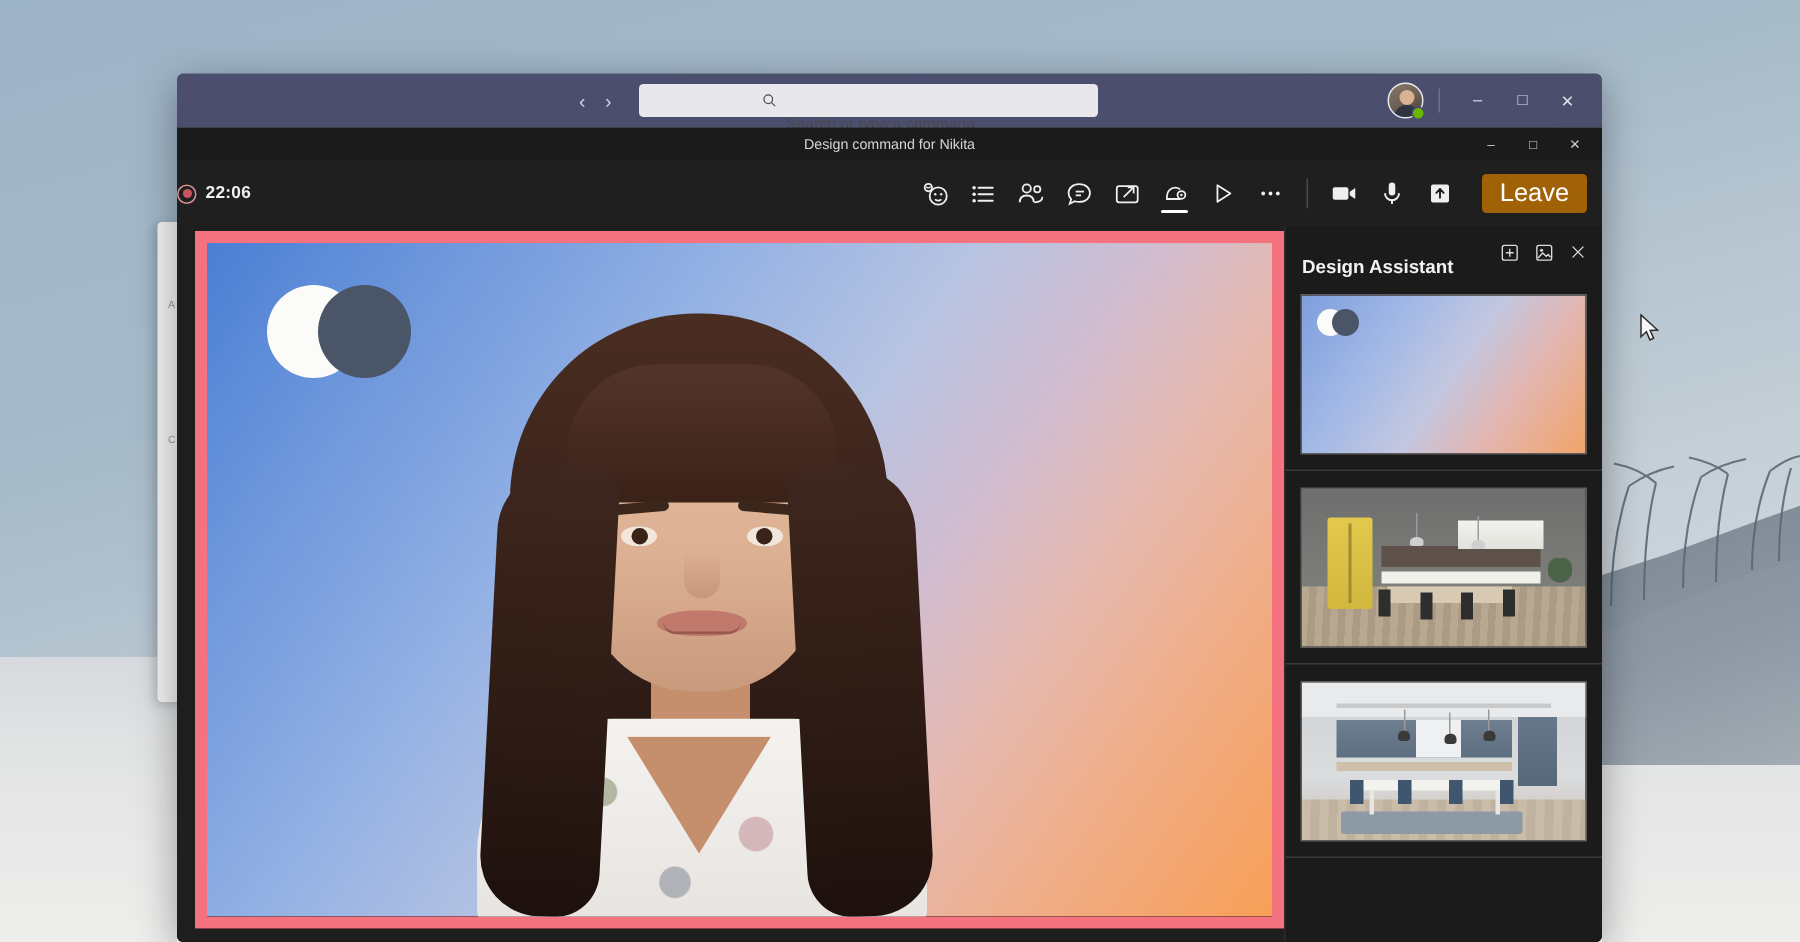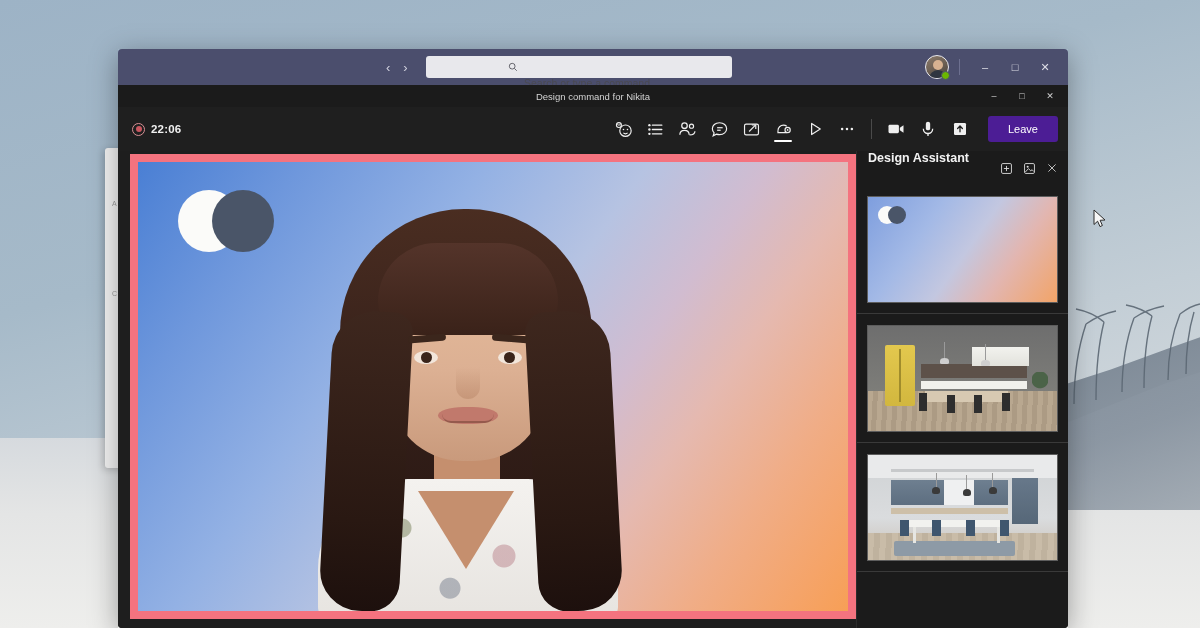--- a/index.html
+++ b/index.html
@@ -149,21 +149,21 @@
   }
 
   
   .meeting-bar {
     position: relative; height: 44px;
     background: #1f1f1f;
     display: flex; align-items: center;
   }
   .rec-chip {
     display: flex; align-items: center; gap: 6px;
-    margin-left: 14px;
+    margin-left: 0;
   }
   .rec-dot {
     width: 13px; height: 13px; border-radius: 50%;
     border: 1.6px solid #d98f94;
     display: flex; align-items: center; justify-content: center;
   }
   .rec-dot i {
     width: 6px; height: 6px; border-radius: 50%; background: #c9565f; display:block;
   }
   .rec-time { font-size: 11.5px; color: #f0f0f0; font-weight: bold; letter-spacing: .2px; }
@@ -179,24 +179,24 @@
     color: #efefef;
   }
   .bar-btn.active::after {
     content: ""; position: absolute; bottom: 9px; left: 7px;
     width: 18px; height: 2px; background: #ffffff; border-radius: 1px;
   }
   .bar-sep { width: 1px; height: 20px; background: #4a4a4a; margin: 0 8px; }
   .leave-btn {
     margin-left: 12px;
     width: 70px; height: 26px;
-    background: #4c1d95;
+    background: #a16207;
     border-radius: 3px;
     display: flex; align-items: center; justify-content: center;
-    color: #fff; font-size: 11px;
+    color: #fff; font-size: 17px;
     border: none; cursor: pointer;
     font-family: "Liberation Sans", sans-serif;
   }
 
   
   .meeting-body {
     position: relative;
     height: 477px;
     display: flex;
   }
@@ -311,21 +311,21 @@
 
   
   .side-panel {
     position: relative;
     width: 212px; height: 477px;
     background: #1b1b1b;
     border-left: 1px solid #2b2b2b;
   }
   .sp-header {
     position: relative; height: 34px;
-    display: flex; align-items: flex-start;
+    display: flex; align-items: flex-end;
     padding: 0 8px 0 11px;
   }
   .sp-title { font-size: 12.5px; color: #f2f2f2; font-weight: bold; }
   .sp-head-actions {
     position: absolute; right: 6px; top: 0; height: 34px;
     display: flex; align-items: center; gap: 3px;
   }
   .sp-icon-btn {
     width: 20px; height: 20px;
     display: flex; align-items: center; justify-content: center;

